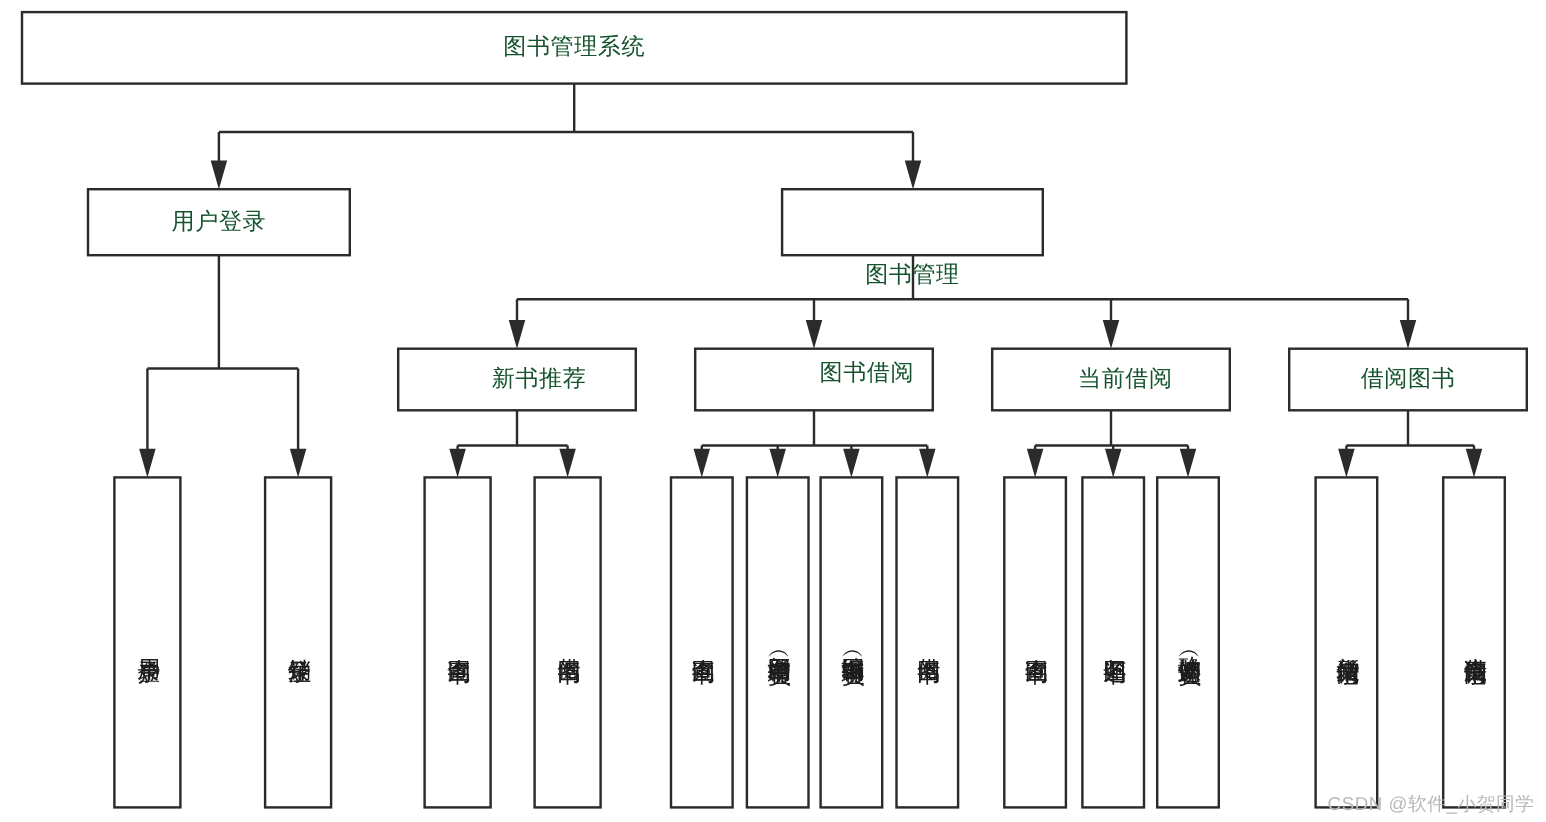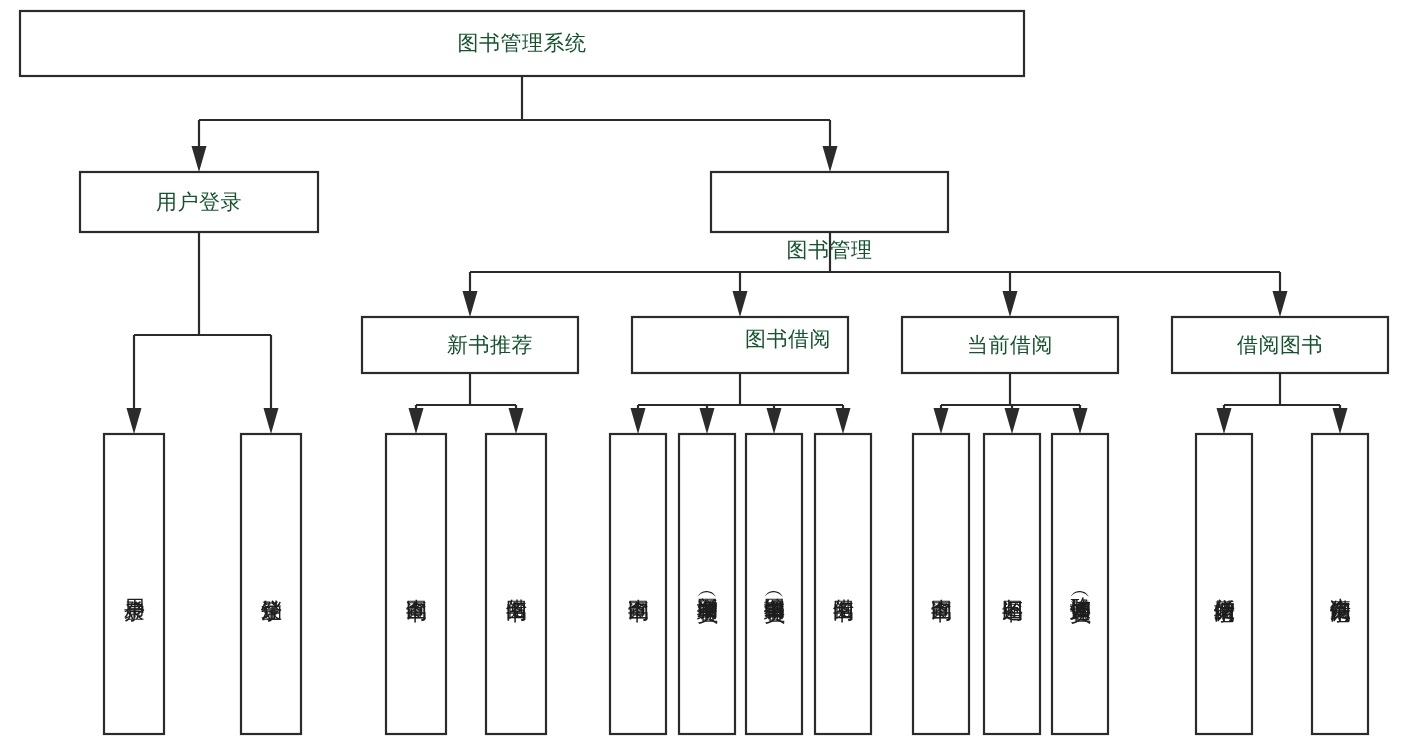--- a/index.html
+++ b/index.html
@@ -178,37 +178,38 @@
         <rect x="1312" y="434" width="56" height="300" class="node-box"></rect>
       </g>
   </svg>
 
   <div id="labels-layer">
       <div class="node-label-h" style="left: 20px; top: 11px; width: 1004px; height: 65px;">图书管理系统</div>
       <div class="node-label-h" style="left: 80px; top: 172px; width: 238px; height: 60px;">用户登录</div>
       <div class="node-label-h" style="left: 711px; top: 172px; width: 237px; height: 60px; margin-top: 48px;">图书管理</div>
       <div class="node-label-h" style="left: 362px; top: 317px; width: 256px; height: 56px;">新书推荐</div>
       <div class="node-label-h" style="left: 632px; top: 317px; width: 216px; height: 44px; margin-left: 48px;">图书借阅</div>
-      <div class="node-label-h" style="left: 902px; top: 317px; width: 216px; height: 56px;">当前借阅</div>
+      <div class="node-label-h" style="left: 902px; top: 317px; width: 216px; height: 56px; padding-left: 13px;">当前借阅</div>
       <div class="node-label-h" style="left: 1172px; top: 317px; width: 216px; height: 56px;">借阅图书</div>
       <div class="node-label-v" style="left: 104px; top: 434px; width: 60px; height: 300px;">用户登录</div>
       <div class="node-label-v" style="left: 241px; top: 434px; width: 60px; height: 300px;">注销登录</div>
       <div class="node-label-v" style="left: 386px; top: 434px; width: 60px; height: 300px;">查询图书</div>
       <div class="node-label-v" style="left: 486px; top: 434px; width: 60px; height: 300px;">借阅图书</div>
       <div class="node-label-v" style="left: 610px; top: 434px; width: 56px; height: 300px;">查询图书</div>
       <div class="node-label-v" style="left: 679px; top: 434px; width: 56px; height: 300px;">新增图书（管理员）</div>
       <div class="node-label-v" style="left: 746px; top: 434px; width: 56px; height: 300px;">编辑图书（管理员）</div>
       <div class="node-label-v" style="left: 815px; top: 434px; width: 56px; height: 300px;">借阅图书</div>
       <div class="node-label-v" style="left: 913px; top: 434px; width: 56px; height: 300px;">查询图书</div>
       <div class="node-label-v" style="left: 984px; top: 434px; width: 56px; height: 300px;">归还图书</div>
       <div class="node-label-v" style="left: 1052px; top: 434px; width: 56px; height: 300px;">确认归还（管理员）</div>
       <div class="node-label-v" style="left: 1196px; top: 434px; width: 56px; height: 300px;">新增借阅记录</div>
       <div class="node-label-v" style="left: 1312px; top: 434px; width: 56px; height: 300px;">查询借阅记录</div>
     </div>
 
+  <div id="watermark">CSDN @软件_小贺同学</div>
 <div class="hit-box" title="图书管理系统" style="left: 20px; top: 11px; width: 1004px; height: 65px;"></div>
     <div class="hit-box" title="用户登录" style="left: 80px; top: 172px; width: 238px; height: 60px;"></div>
     <div class="hit-box" title="图书管理" style="left: 711px; top: 172px; width: 237px; height: 60px;"></div>
     <div class="hit-box" title="新书推荐" style="left: 362px; top: 317px; width: 216px; height: 56px;"></div>
     <div class="hit-box" title="图书借阅" style="left: 632px; top: 317px; width: 216px; height: 56px;"></div>
     <div class="hit-box" title="当前借阅" style="left: 902px; top: 317px; width: 216px; height: 56px;"></div>
     <div class="hit-box" title="借阅记录" style="left: 1172px; top: 317px; width: 216px; height: 56px;"></div>
     <div class="hit-box" title="用户登录" style="left: 104px; top: 434px; width: 60px; height: 300px;"></div>
     <div class="hit-box" title="注销登录" style="left: 241px; top: 434px; width: 60px; height: 300px;"></div>
     <div class="hit-box" title="查询图书" style="left: 386px; top: 434px; width: 60px; height: 300px;"></div>

